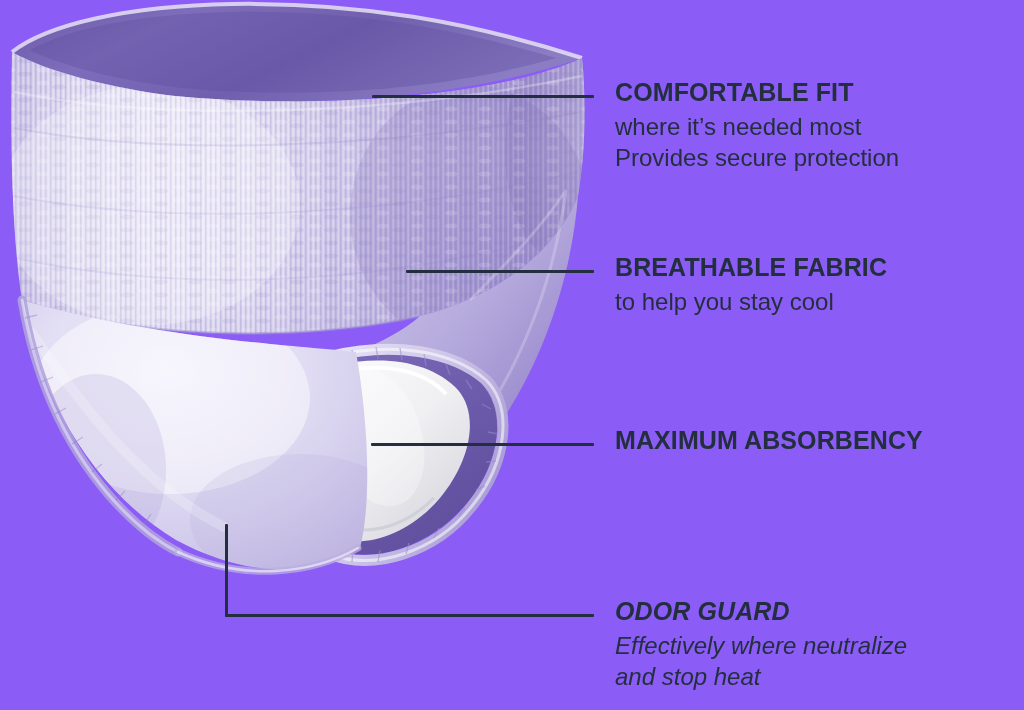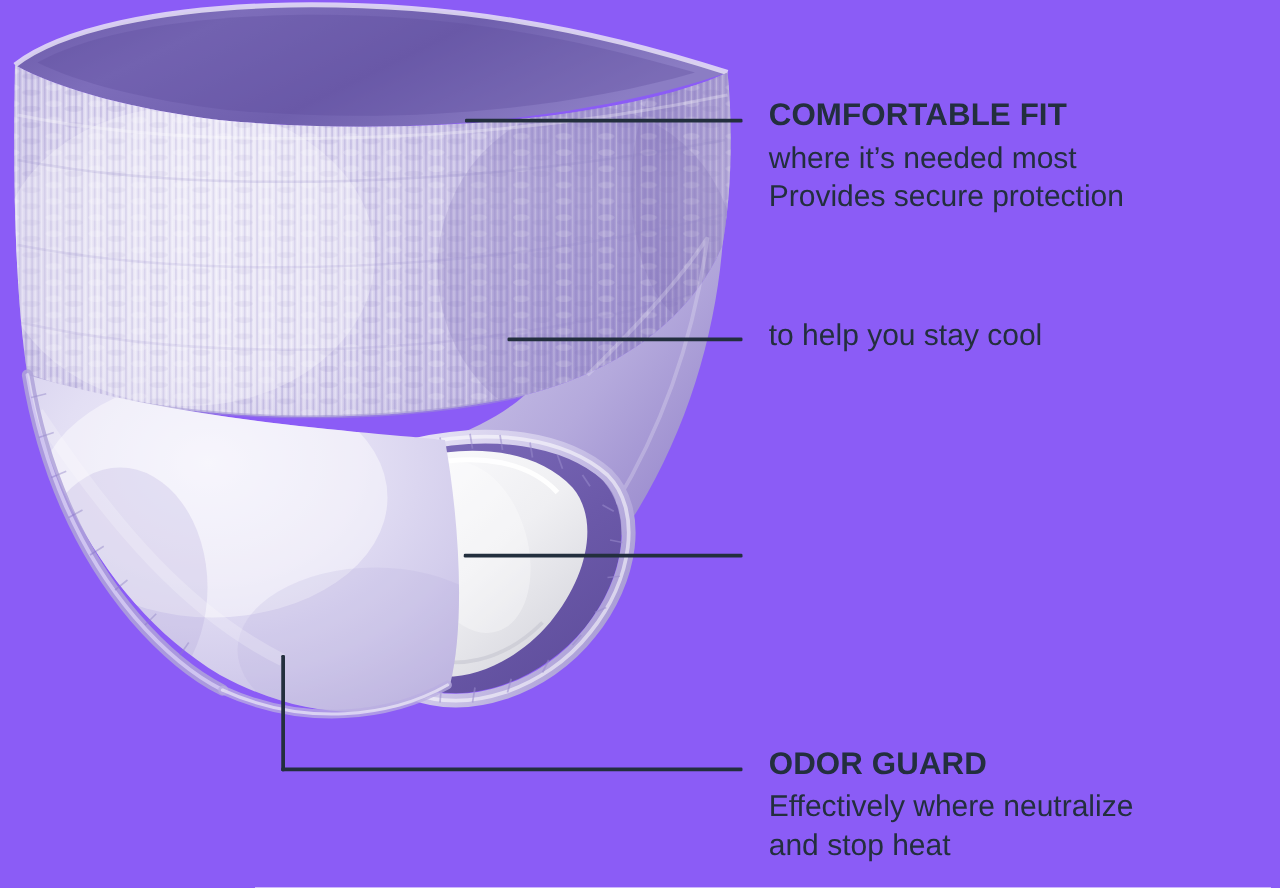--- a/index.html
+++ b/index.html
@@ -283,29 +283,31 @@
 
   <div class="callout" style="top:78px;">
     <h2 class="callout-title">COMFORTABLE FIT</h2>
     <p class="callout-body">
       <span>where it’s needed most</span>
       <span>Provides secure protection</span>
     </p>
   </div>
 
   <div class="callout" style="top:253px;">
+    <h2 class="callout-title">BREATHABLE FABRIC</h2>
     <p class="callout-body">
       <span>to help you stay cool</span>
     </p>
   </div>
 
   <div class="callout" style="top:426px;">
-  </div>
-
-  <div class="callout" style="top:597px;">
+    <h2 class="callout-title">MAXIMUM ABSORBENCY</h2>
+  </div>
+
+  <div class="callout" style="top:597px;font-style:italic;">
     <h2 class="callout-title">ODOR GUARD</h2>
     <p class="callout-body">
       <span>Effectively where neutralize</span>
       <span>and stop heat</span>
     </p>
   </div>
 
 </div>
 
 </body></html>

